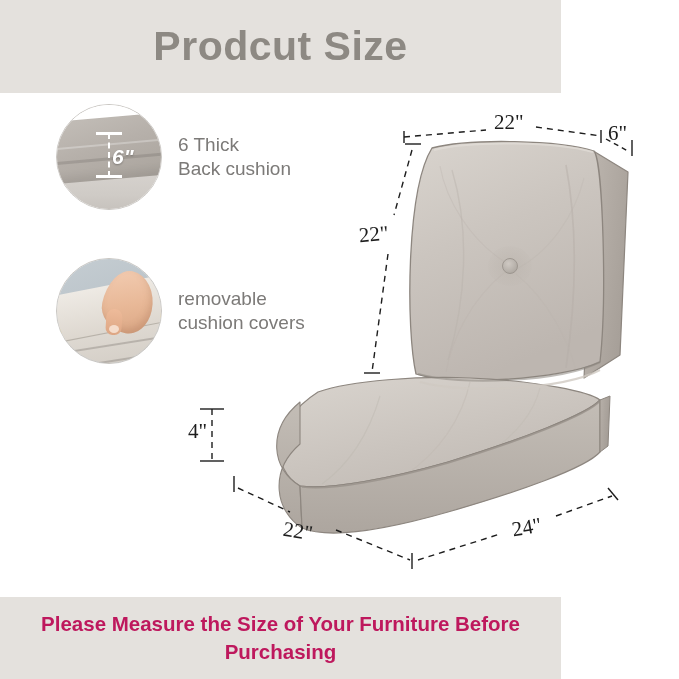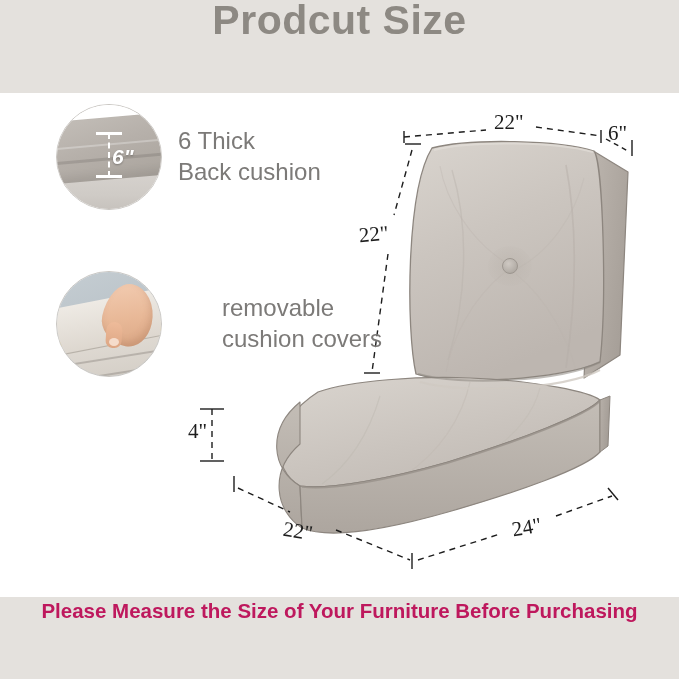--- a/index.html
+++ b/index.html
@@ -15,23 +15,24 @@
     width: 679px;
     height: 679px;
     background: #ffffff;
     overflow: hidden;
   }
 
   
   .band {
     position: absolute;
     left: 0;
-    width: 679px;
+    width: 561px;
     background: #e4e1dd;
     display: flex;
+    align-items: center;
     justify-content: center;
   }
   #header-band { top: 0; height: 93px; }
   #footer-band { top: 597px; height: 82px; }
 
   #page-title {
     font-size: 41px;
     font-weight: bold;
     color: #8d8983;
     letter-spacing: 0.5px;
@@ -47,21 +48,21 @@
     width: 640px;
   }
 
   
   .feature {
     position: absolute;
     display: flex;
     align-items: center;
   }
   #feature-thickness { left: 56px; top: 104px; }
-  #feature-removable { left: 56px; top: 271px; gap: 44px; }
+  #feature-removable { left: 56px; top: 258px; }
 
   .feature-photo {
     position: relative;
     width: 104px;
     height: 104px;
     border-radius: 50%;
     border: 1px solid #c9c6c2;
     overflow: hidden;
     flex: none;
   }
@@ -143,21 +144,21 @@
     transform: rotate(4deg);
   }
   .ph2-nail {
     position: absolute; left: 52px; top: 66px; width: 10px; height: 8px;
     background: #f5dccb; border-radius: 50%;
   }
 
   .feature-text {
     margin-left: 16px;
     color: #7c7a78;
-    font-size: 24px;
+    font-size: 19px;
     line-height: 1.28;
     white-space: pre-line;
   }
 
   
   #cushion-set {
     position: absolute;
     left: 0; top: 0;
     width: 679px; height: 679px;
     pointer-events: none;

